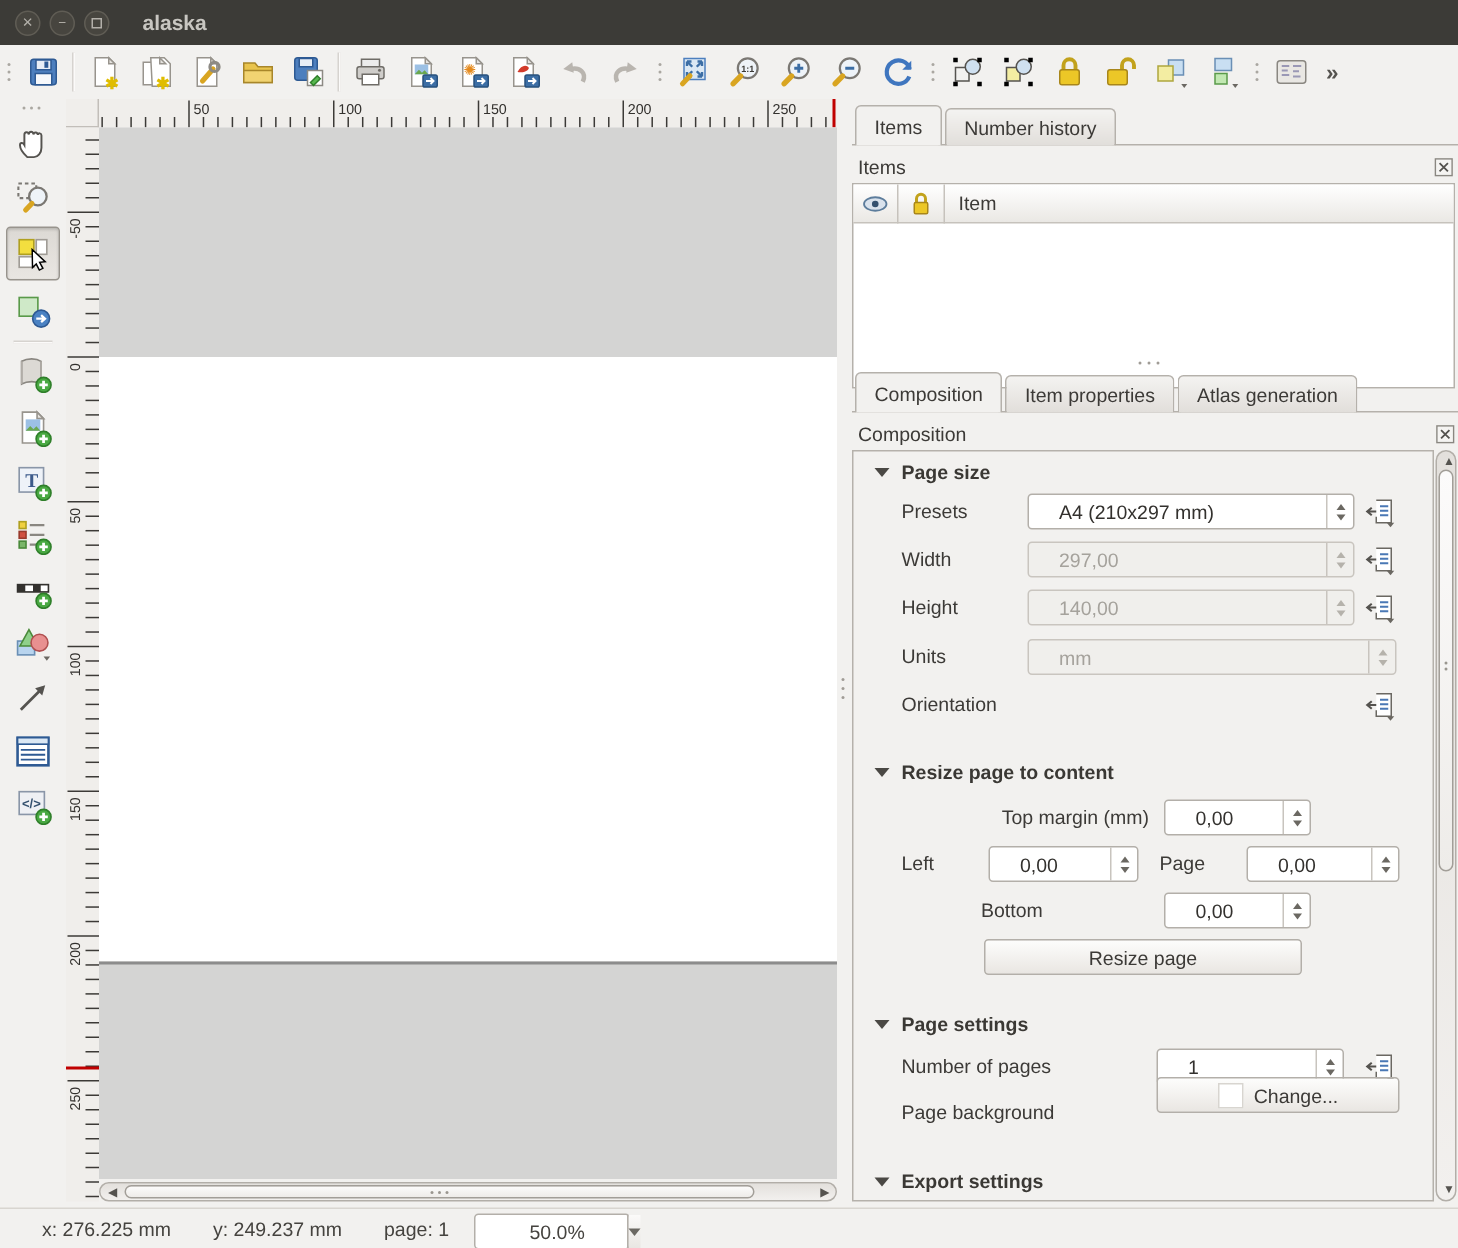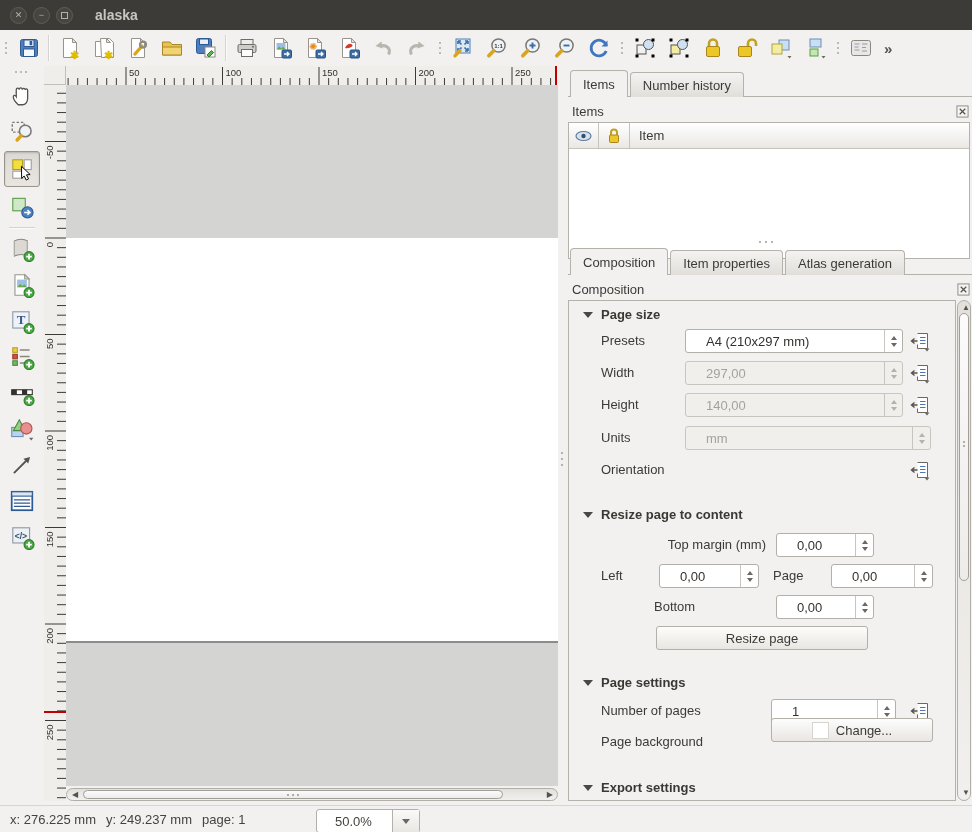--- a/index.html
+++ b/index.html
@@ -79,21 +79,21 @@
   .field.disabled .val{color:#a5a29c}
   .field.disabled .up{border-bottom-color:#b5b2ab}
   .field.disabled .dn{border-top-color:#b5b2ab}
   .ddbtn{position:absolute;width:26px;height:24px;display:flex;align-items:center;justify-content:center}
   .ddbtn svg{width:22px;height:22px}
   .pushbtn{position:absolute;height:24px;background:linear-gradient(#fdfdfc,#e9e6e2);border:1px solid #b3afa9;border-radius:3px;
            display:flex;align-items:center;justify-content:center;font-size:13px;color:#3c3a37;box-sizing:border-box}
   .swatch{width:15px;height:15px;background:#fff;border:1px solid #d8d5d0;margin-right:7px}
   
   #statusbar{left:0;top:805px;width:972px;height:27px;border-top:1px solid #d8d5d0;display:flex;align-items:center;font-size:13px;color:#45433f}
-  #statusbar span{margin-left:10px}
+  #statusbar span{margin-left:28px}
   #zoom-combo{position:absolute;left:316px;top:3px;width:104px;height:24px;border:1px solid #b3afa9;border-radius:3px;background:#fff;display:flex;box-sizing:border-box}
   #zoom-combo .zval{flex:1;display:flex;align-items:center;padding-left:8px;font-size:13px}
   #zoom-combo .zdd{width:26px;border-left:1px solid #b3afa9;background:linear-gradient(#fbfaf9,#e9e6e2);display:flex;align-items:center;justify-content:center}
   #zoom-combo .zdd i{width:0;height:0;border-left:4px solid transparent;border-right:4px solid transparent;border-top:5px solid #6b6862}
 </style>
 </head>
 <body>
 
 <div id="titlebar" class="abs">
   <div class="winbtn">✕</div>

